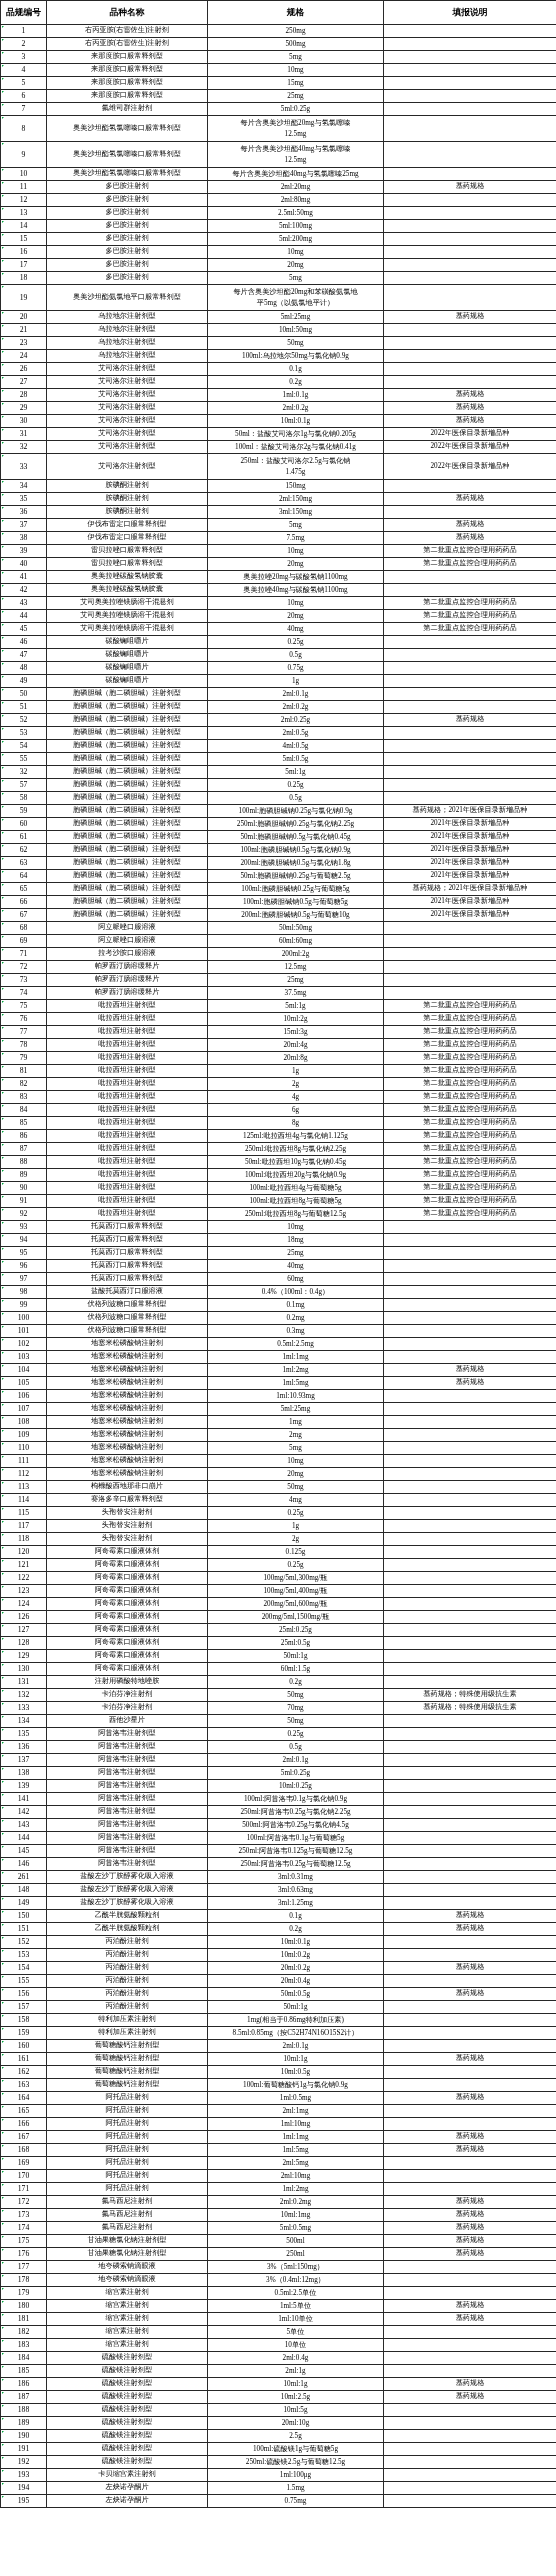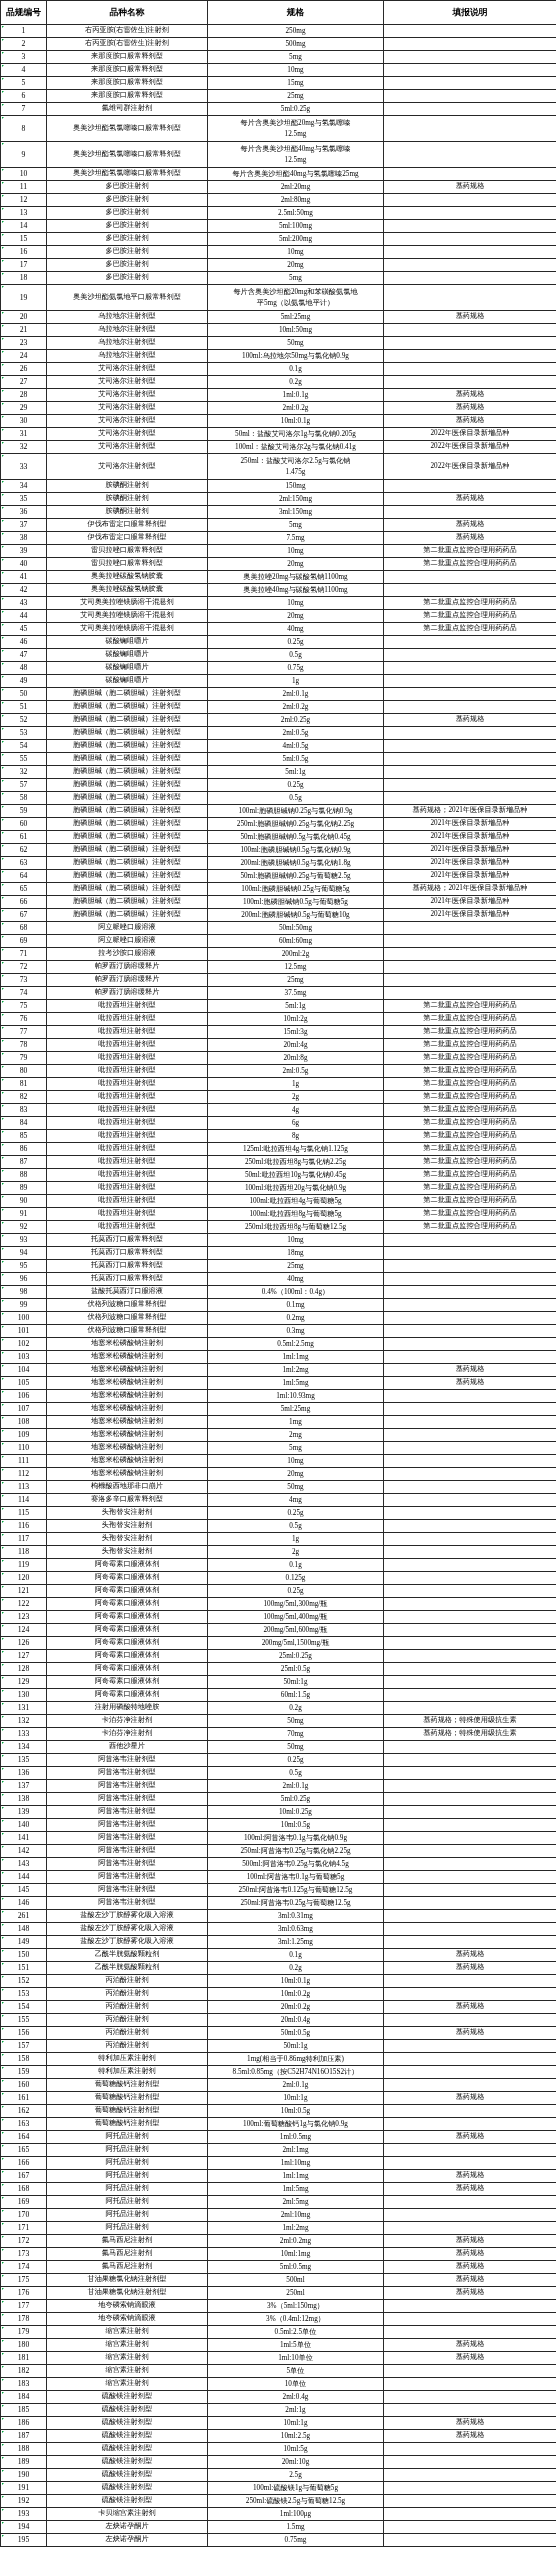--- a/index.html
+++ b/index.html
@@ -493,26 +493,20 @@
         <td class="spec-cell">20ml:4g</td>
         <td class="note-cell">第二批重点监控合理用药药品</td>
       </tr>
       <tr>
         <td class="id-cell">79</td>
         <td class="name-cell">吡拉西坦注射剂型</td>
         <td class="spec-cell">20ml:8g</td>
         <td class="note-cell">第二批重点监控合理用药药品</td>
       </tr>
       <tr>
-        <td class="id-cell">80</td>
-        <td class="name-cell">吡拉西坦注射剂型</td>
-        <td class="spec-cell">2ml:0.5g</td>
-        <td class="note-cell">第二批重点监控合理用药药品</td>
-      </tr>
-      <tr>
         <td class="id-cell">81</td>
         <td class="name-cell">吡拉西坦注射剂型</td>
         <td class="spec-cell">1g</td>
         <td class="note-cell">第二批重点监控合理用药药品</td>
       </tr>
       <tr>
         <td class="id-cell">82</td>
         <td class="name-cell">吡拉西坦注射剂型</td>
         <td class="spec-cell">2g</td>
         <td class="note-cell">第二批重点监控合理用药药品</td>
@@ -595,20 +589,26 @@
         <td class="spec-cell">25mg</td>
         <td class="note-cell"></td>
       </tr>
       <tr>
         <td class="id-cell">96</td>
         <td class="name-cell">托莫西汀口服常释剂型</td>
         <td class="spec-cell">40mg</td>
         <td class="note-cell"></td>
       </tr>
       <tr>
+        <td class="id-cell">97</td>
+        <td class="name-cell">托莫西汀口服常释剂型</td>
+        <td class="spec-cell">60mg</td>
+        <td class="note-cell"></td>
+      </tr>
+      <tr>
         <td class="id-cell">98</td>
         <td class="name-cell">盐酸托莫西汀口服溶液</td>
         <td class="spec-cell">0.4%（100ml：0.4g）</td>
         <td class="note-cell"></td>
       </tr>
       <tr>
         <td class="id-cell">99</td>
         <td class="name-cell">伏格列波糖口服常释剂型</td>
         <td class="spec-cell">0.1mg</td>
         <td class="note-cell"></td>
@@ -703,41 +703,29 @@
         <td class="spec-cell">4mg</td>
         <td class="note-cell"></td>
       </tr>
       <tr>
         <td class="id-cell">115</td>
         <td class="name-cell">头孢替安注射剂</td>
         <td class="spec-cell">0.25g</td>
         <td class="note-cell"></td>
       </tr>
       <tr>
-        <td class="id-cell">116</td>
-        <td class="name-cell">头孢替安注射剂</td>
-        <td class="spec-cell">0.5g</td>
-        <td class="note-cell"></td>
-      </tr>
-      <tr>
         <td class="id-cell">117</td>
         <td class="name-cell">头孢替安注射剂</td>
         <td class="spec-cell">1g</td>
         <td class="note-cell"></td>
       </tr>
       <tr>
         <td class="id-cell">118</td>
         <td class="name-cell">头孢替安注射剂</td>
         <td class="spec-cell">2g</td>
-        <td class="note-cell"></td>
-      </tr>
-      <tr>
-        <td class="id-cell">119</td>
-        <td class="name-cell">阿奇霉素口服液体剂</td>
-        <td class="spec-cell">0.1g</td>
         <td class="note-cell"></td>
       </tr>
       <tr>
         <td class="id-cell">120</td>
         <td class="name-cell">阿奇霉素口服液体剂</td>
         <td class="spec-cell">0.125g</td>
         <td class="note-cell"></td>
       </tr>
       <tr>
         <td class="id-cell">121</td>
@@ -838,26 +826,20 @@
       <tr>
         <td class="id-cell">138</td>
         <td class="name-cell">阿昔洛韦注射剂型</td>
         <td class="spec-cell">5ml:0.25g</td>
         <td class="note-cell"></td>
       </tr>
       <tr>
         <td class="id-cell">139</td>
         <td class="name-cell">阿昔洛韦注射剂型</td>
         <td class="spec-cell">10ml:0.25g</td>
-        <td class="note-cell"></td>
-      </tr>
-      <tr>
-        <td class="id-cell">140</td>
-        <td class="name-cell">阿昔洛韦注射剂型</td>
-        <td class="spec-cell">10ml:0.5g</td>
         <td class="note-cell"></td>
       </tr>
       <tr>
         <td class="id-cell">141</td>
         <td class="name-cell">阿昔洛韦注射剂型</td>
         <td class="spec-cell">100ml:阿昔洛韦0.1g与氯化钠0.9g</td>
         <td class="note-cell"></td>
       </tr>
       <tr>
         <td class="id-cell">142</td>

